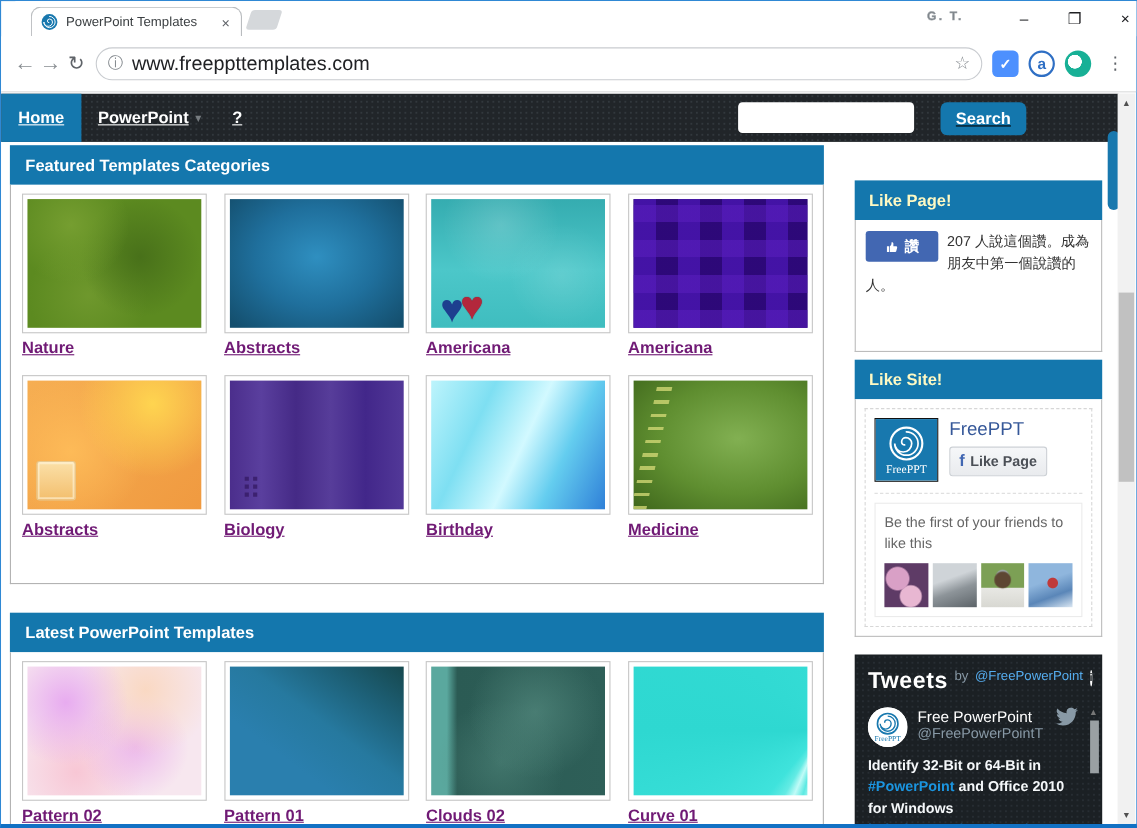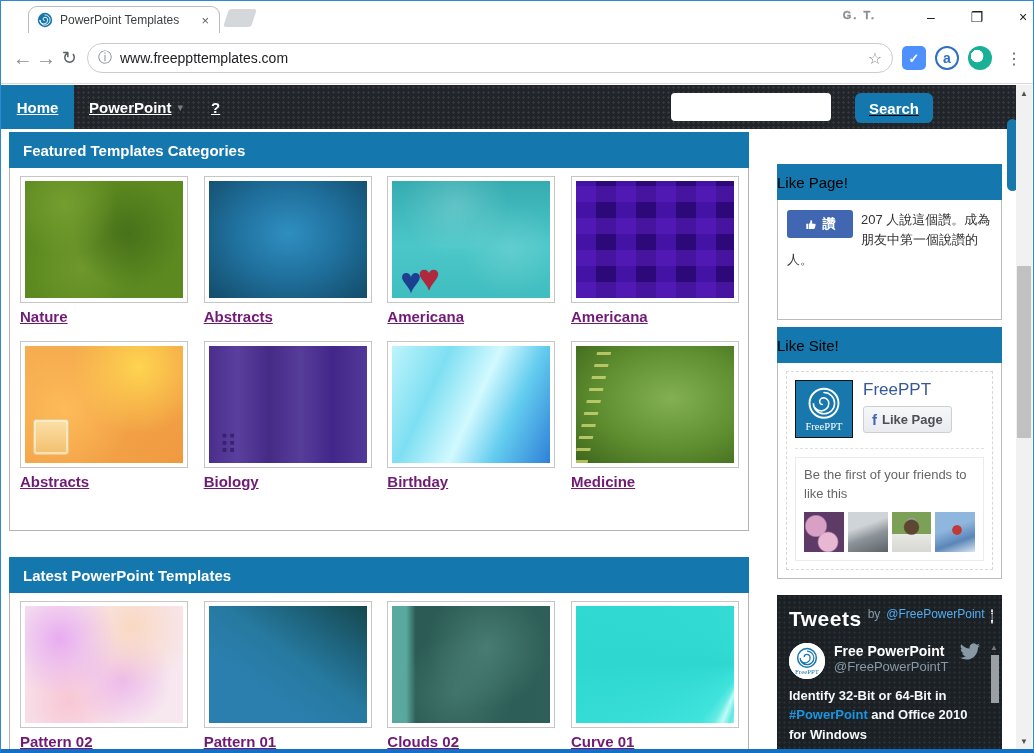--- a/index.html
+++ b/index.html
@@ -25,21 +25,21 @@
              font-size:14px; color:#202124; cursor:pointer; }
 
   
   .toolbar { position:absolute; left:0; top:32px; width:100%; height:51px; background:#fff;
              border-bottom:1px solid #d9dadb; display:flex; align-items:center; padding:0 10px; }
   .nav-btn { font-size:20px; color:#888d91; width:30px; text-align:center; cursor:pointer; }
   .nav-btn.reload { color:#5f6368; font-size:18px; }
   .omnibox { height:30px; flex:0 0 806px; margin-left:6px; border:1px solid #c9ccd0; border-radius:15px;
              background:#fff; display:flex; align-items:center; padding:0 10px; gap:8px; }
   .info-icon { font-size:14px; color:#80868b; }
-  .url-text { font-size:14px; color:#202124; flex:1; }
+  .url-text { font-size:18px; color:#202124; flex:1; }
   .star-icon { font-size:16px; color:#80868b; cursor:pointer; }
   .ext-row { display:flex; align-items:center; gap:9px; margin-left:9px; }
   .ext-icon { width:24px; height:24px; border-radius:5px; display:flex; align-items:center;
               justify-content:center; font-size:13px; cursor:pointer; }
   .ext-flow { background:#4d90fe; color:#fff; font-weight:bold; }
   .ext-a { border-radius:50%; background:#fff; border:2px solid #2f6fc4; color:#2f6fc4;
            font-weight:bold; font-size:14px; }
   .ext-swirl { border-radius:50%; background:radial-gradient(circle at 38% 42%, #ffffff 30%, #18b096 32%); }
   .menu-dots { font-size:16px; color:#5f6368; margin-left:4px; cursor:pointer; width:18px; text-align:center; }
 
@@ -77,22 +77,22 @@
   .t-academic::after { content:""; position:absolute; left:8px; bottom:8px; width:34px; height:34px;
                        background:linear-gradient(180deg,#fbe0a8,#f3bf6e); border:1px solid #e8c88e;
                        border-radius:3px; box-shadow:inset 0 0 0 2px rgba(255,245,220,.6); }
   .t-biology::after { content:"⠿"; position:absolute; left:10px; bottom:2px; font-size:26px; color:#32175f; opacity:.7; }
   .t-medicine::after { content:""; position:absolute; left:10px; top:0; bottom:0; width:14px;
                        background:repeating-linear-gradient(0deg, rgba(215,220,120,.75) 0 3px, rgba(215,220,120,0) 3px 12px);
                        transform:skewX(-12deg); }
 
   
   .sidebar { position:absolute; left:776px; top:79px; width:225px; }
-  .widget-header { height:36px; background:#1477ad; color:#000000; font-weight:normal; font-size:15px;
-                   display:flex; align-items:center; }
+  .widget-header { height:36px; background:#1477ad; color:#fef9c3; font-weight:bold; font-size:15px;
+                   display:flex; align-items:center; padding-left:13px; }
   .likepage-body { border:1px solid #bcbcbc; border-top:none; background:#fff; height:120px; padding:10px 9px; }
   .fb-like-btn { float:left; width:66px; height:28px; background:#4267b2; border-radius:3px; color:#fff;
                  font-size:13px; font-weight:bold; display:flex; align-items:center; justify-content:center;
                  gap:5px; margin-right:8px; cursor:pointer; }
   .likepage-text { font-size:13px; color:#333; line-height:1.55; }
 
   .likesite-body { border:1px solid #bcbcbc; border-top:none; background:#fff; padding:8px; margin-bottom:16px; }
   .fb-plugin { border:1px dashed #d7d7d7; padding:8px; }
   .plugin-top { display:flex; gap:10px; padding-bottom:10px; border-bottom:1px dashed #e0e0e0; }
   .freeppt-logo { width:58px; height:58px; flex:0 0 58px; border:1px solid #111; }
@@ -121,21 +121,21 @@
   .tweets-title { color:#fff; font-size:21px; font-weight:bold; letter-spacing:0.5px; }
   .tweets-by { color:#8899a6; font-size:12px; }
   .tweets-handle { color:#55acee; font-size:12px; text-decoration:none; cursor:pointer; }
   .tweets-info { width:15px; height:15px; border-radius:50%; background:#fff; color:#1b2024; font-size:10px;
                  font-weight:bold; display:inline-flex; align-items:center; justify-content:center;
                  transform:translateY(2px); cursor:pointer; }
   .tweet { padding:4px 22px 0 12px; }
   .tweet-top { display:flex; gap:9px; }
   .tweet-avatar { width:36px; height:36px; border-radius:50%; overflow:hidden; flex:0 0 36px; background:#fff; }
   .tweet-names { flex:1; }
-  .tweet-name { color:#fff; font-weight:bold; font-size:14px; }
+  .tweet-name { color:#fff; font-weight:normal; font-size:14px; }
   .tweet-handle { color:#8899a6; font-size:13px; }
   .tweet-bird { color:#8899a6; }
   .tweet-text { margin-top:7px; color:#f5f8fa; font-size:13px; font-weight:bold; line-height:1.5; }
   .tweet-hash, .tweet-link { color:#1b95e0; cursor:pointer; }
   .tweet-link { display:inline-block; margin-top:2px; font-weight:bold; font-size:13px; text-decoration:none; }
   .tweets-scroll-up { position:absolute; right:4px; top:48px; color:#777; font-size:8px; }
   .tweets-scroll-thumb { position:absolute; right:3px; top:60px; width:8px; height:48px; background:#9aa0a3; }
 
   
   .page-pill { position:absolute; left:1006px; top:34px; width:11px; height:72px; background:#1878ae;

